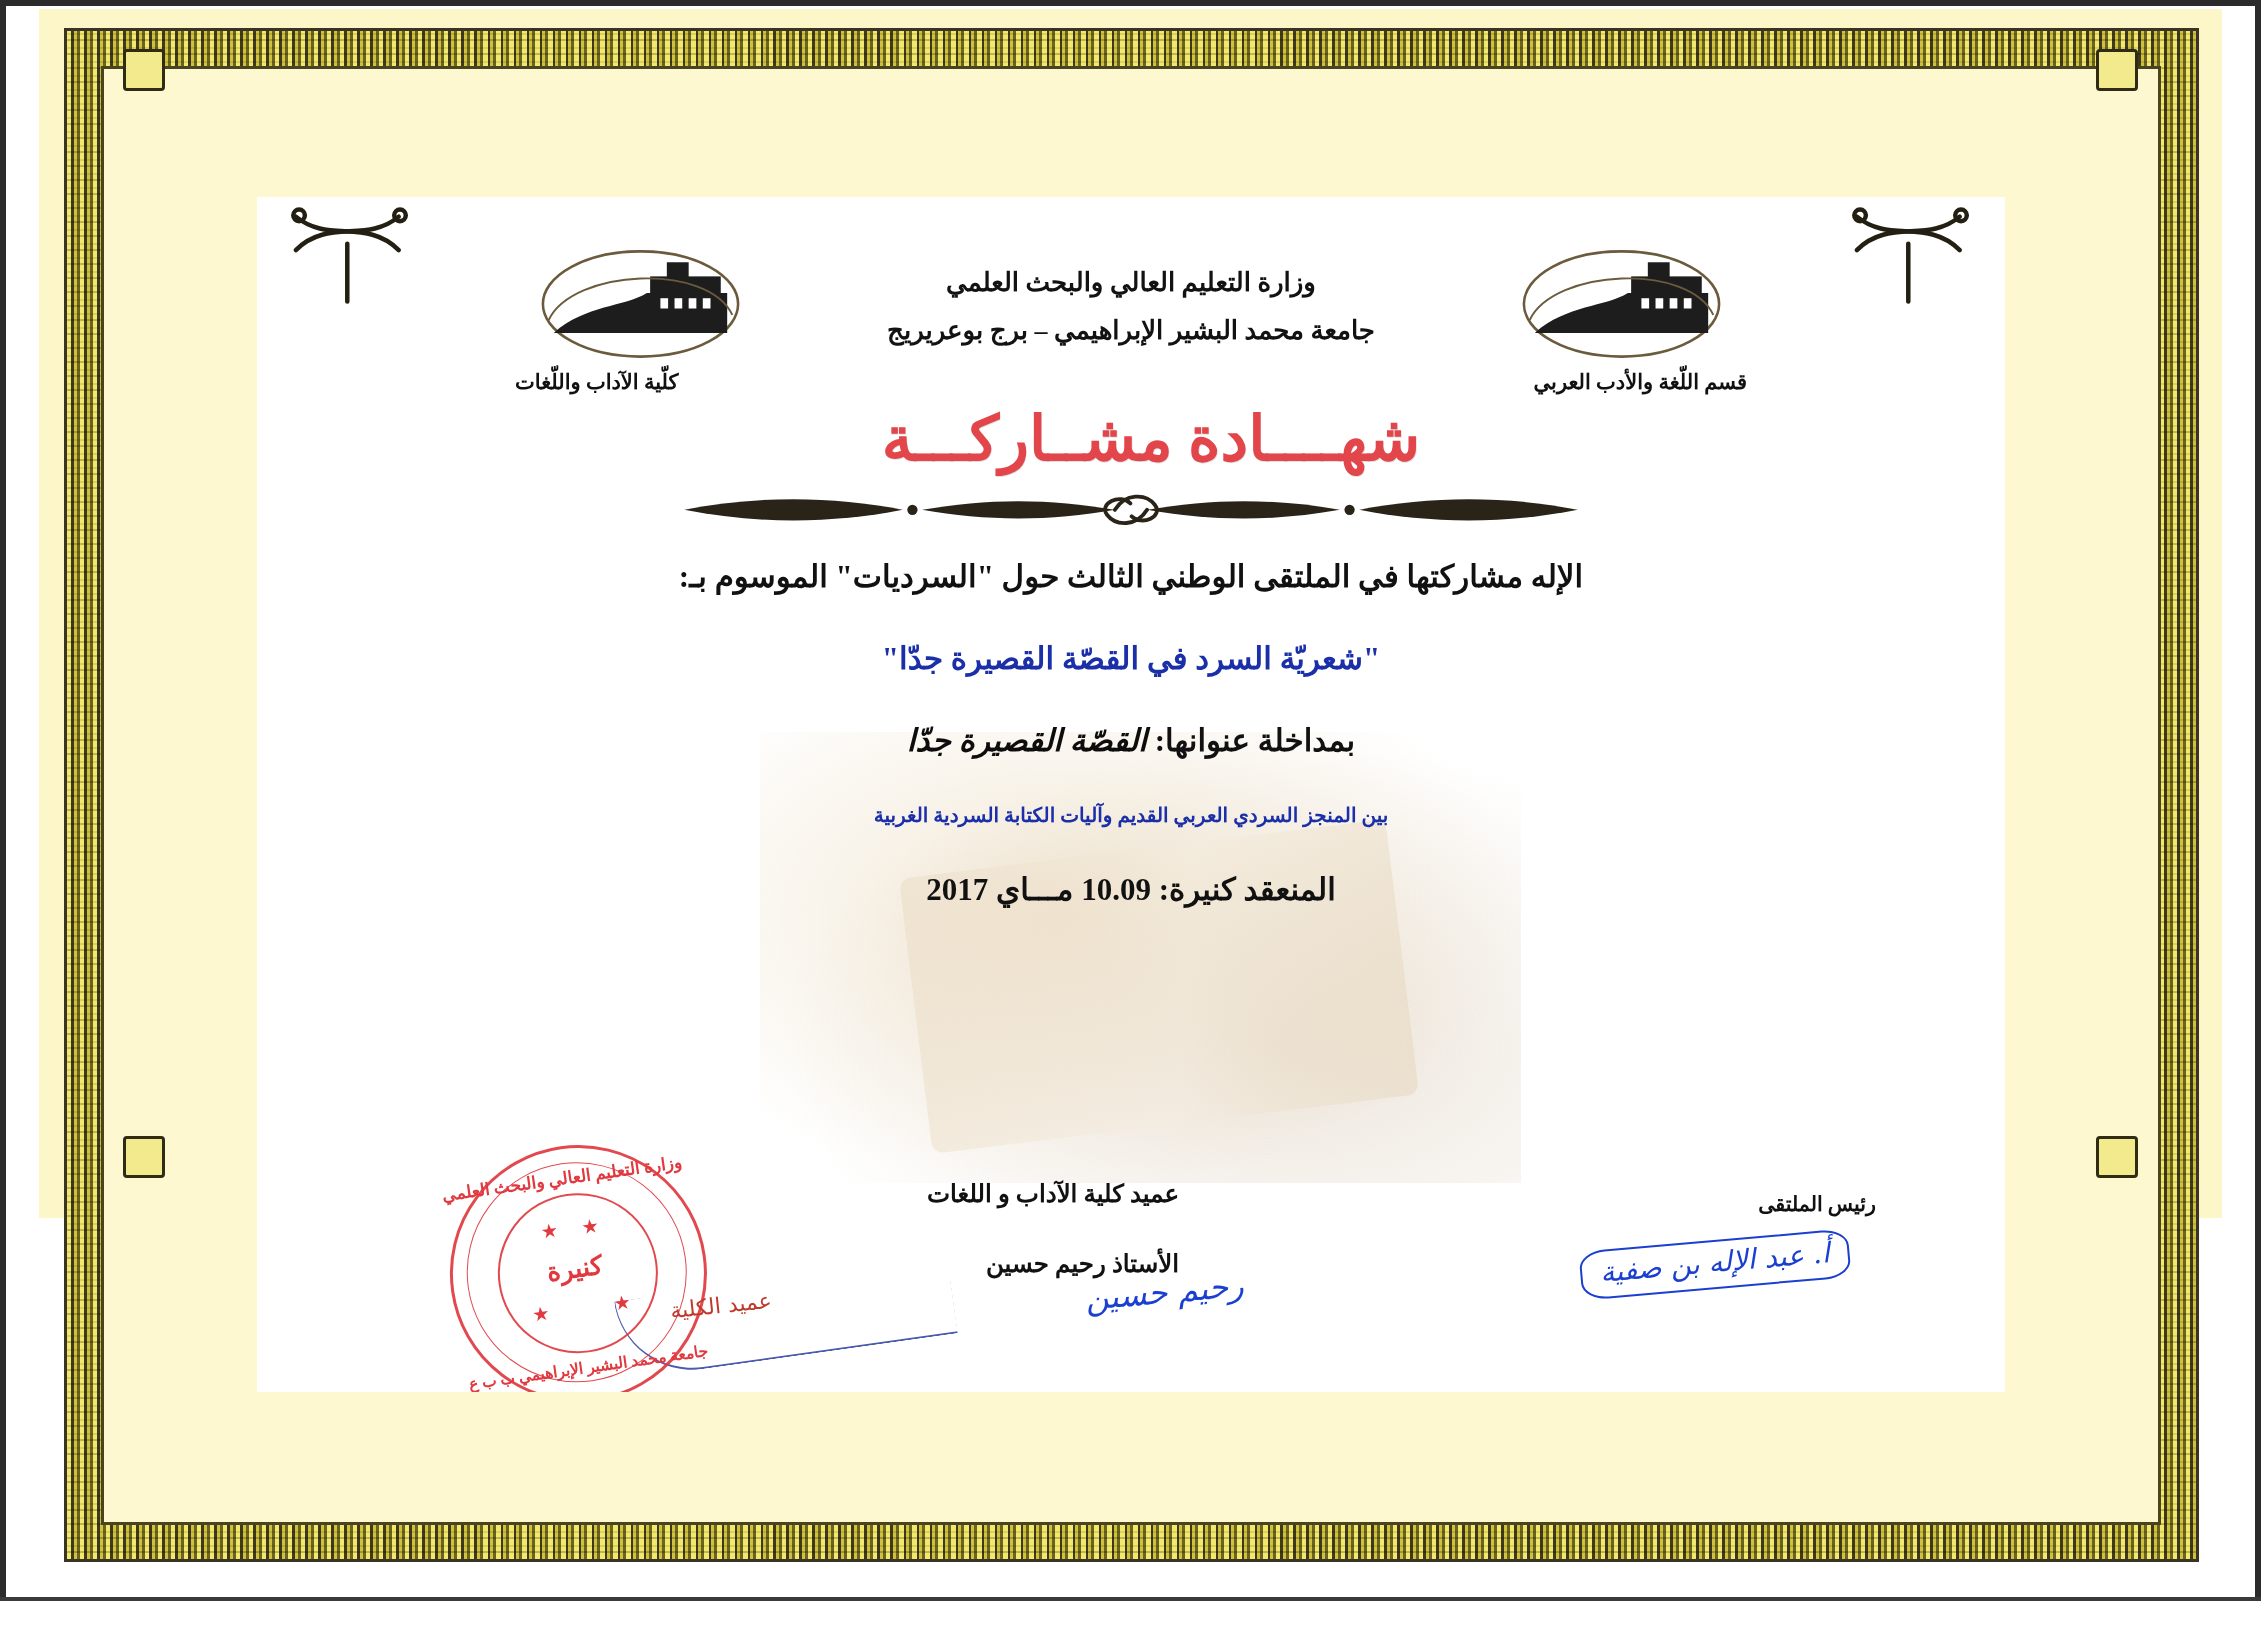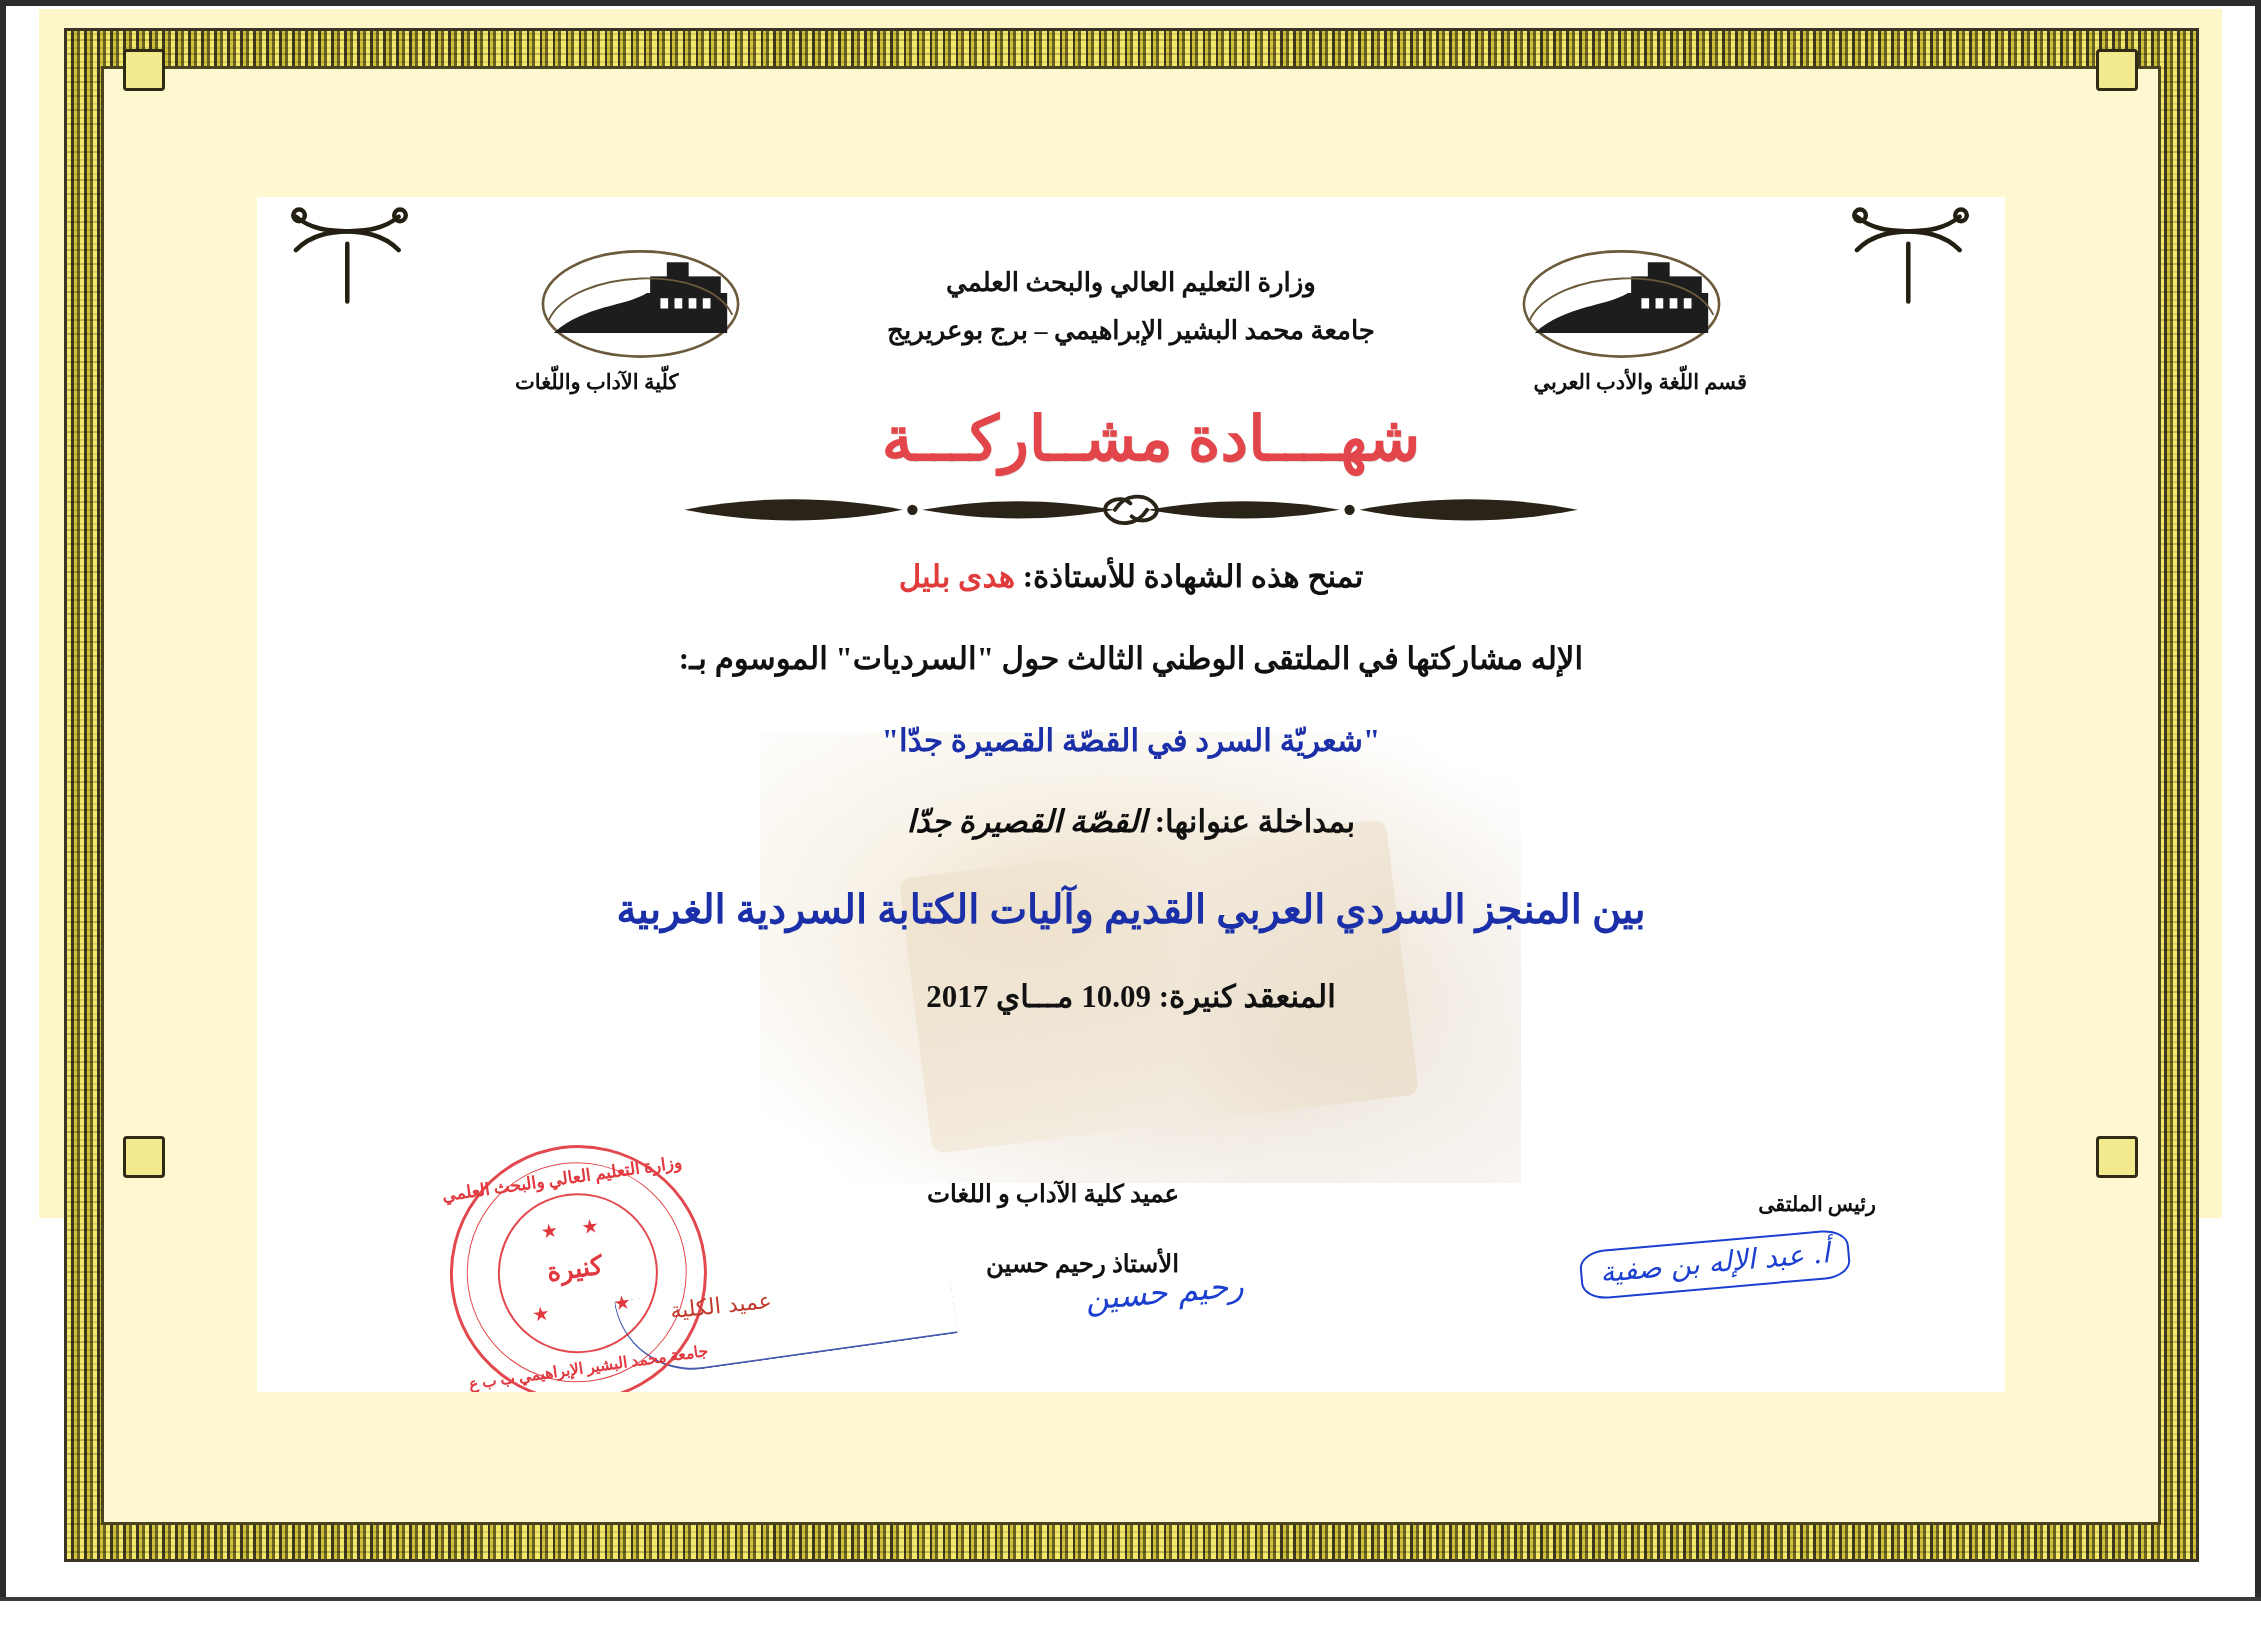--- a/index.html
+++ b/index.html
@@ -234,21 +234,21 @@
   .line .red-name {
     color: #e03c3c;
     font-weight: 700;
   }
   .line.blue {
     color: #1b2fa8;
     font-weight: 700;
   }
   .line.blue-big {
     color: #1b2fa8;
-    font-size: 40px;
+    font-size: 20px;
     font-weight: 700;
   }
   .line.subject {
     color: #111;
   }
   .line .bold-dark {
     color: #0d0d0d;
     font-style: italic;
   }
   .line.date .date-val {
@@ -530,24 +530,20 @@
             <circle cx="1065" cy="34" r="8"></circle>
           </g>
           <g fill="none" stroke="#2a2318" stroke-width="6" stroke-linecap="round">
             <path d="M700,34 C716,8 748,8 762,26 C776,44 742,60 726,44"></path>
             <path d="M750,34 C734,60 702,60 688,42 C674,24 708,8 724,24"></path>
           </g>
         </svg>
       </div>
 
       <div class="body-block">
-        <div class="line">
-          <span>تمنح هذه الشهادة للأستاذة:</span>
-          <span class="red-name">هدى بليل</span>
-        </div>
 
         <div class="line subject">الإله مشاركتها في الملتقى الوطني الثالث حول "السرديات" الموسوم بـ:</div>
 
         <div class="line blue">"شعريّة السرد في القصّة القصيرة جدّا"</div>
 
         <div class="line">
           <span>بمداخلة عنوانها:</span>
           <span class="bold-dark">القصّة القصيرة جدّا</span>
         </div>
 

